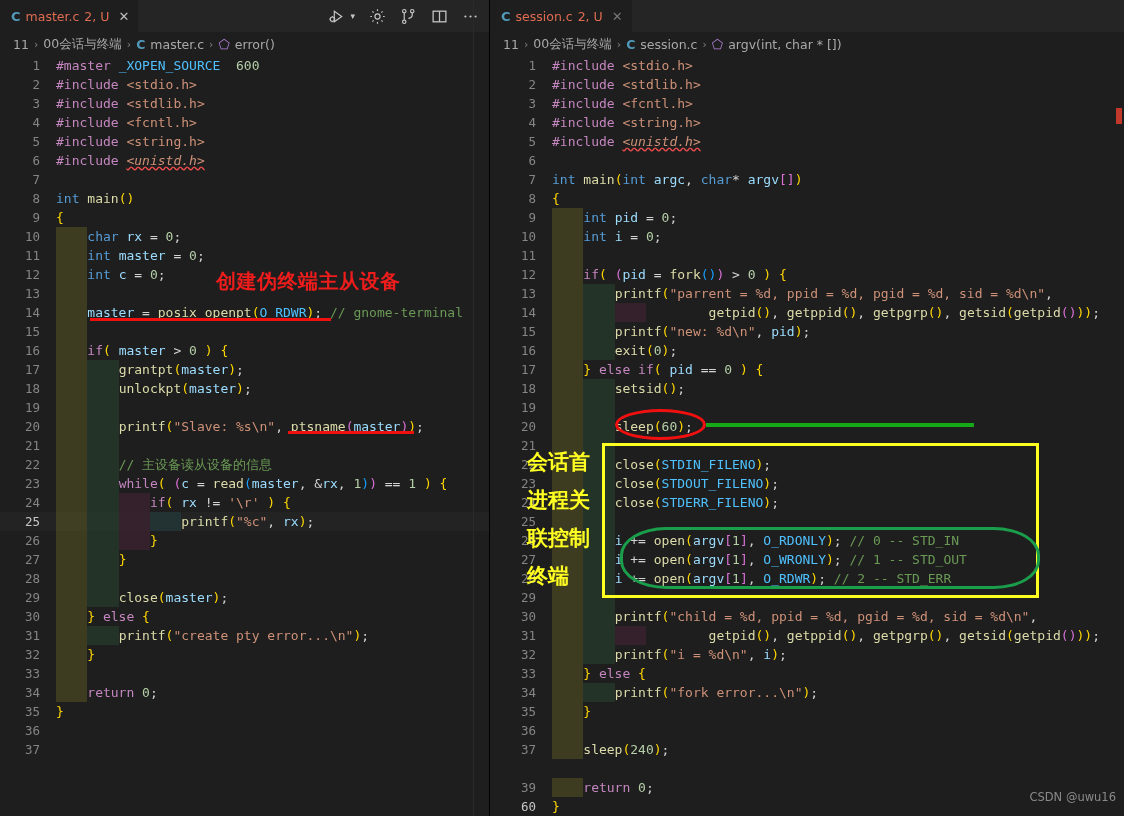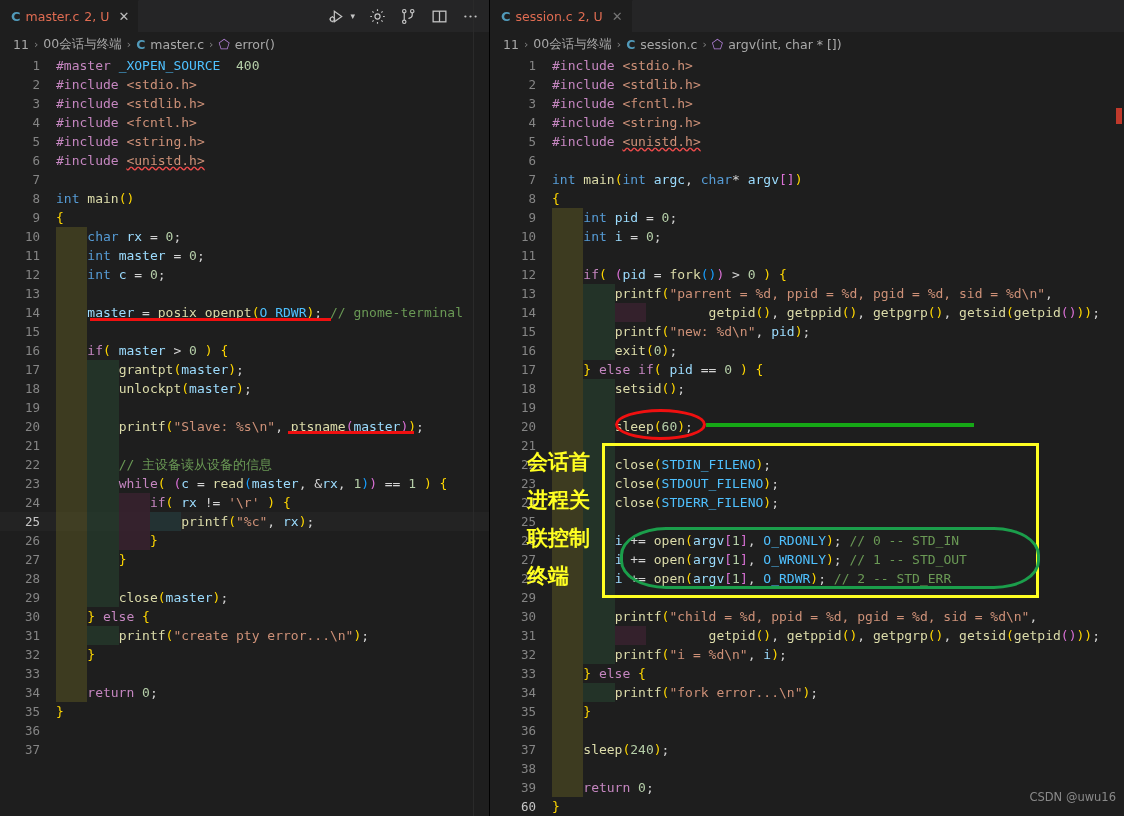--- a/index.html
+++ b/index.html
@@ -80,21 +80,21 @@
   .str  { color:#ce9178; }
   .cmt  { color:#6a9955; }
   .pp   { color:#c586c0; }        
   .ppf  { color:#ce9178; }        
   .var  { color:#9cdcfe; }
   .cst  { color:#4fc1ff; }
   .op   { color:#d4d4d4; }
   .p1   { color:#ffd700; }
   .p2   { color:#da70d6; }
   .p3   { color:#179fff; }
-  .squig { text-decoration: underline wavy #f14c4c; text-decoration-skip-ink:none; }
+  .squig { text-decoration: underline wavy #f14c4c; text-decoration-skip-ink:none;font-style:italic; }
 
   
   .ruler { position:absolute; right:0; top:0; width:14px; height:100%; }
   .ruler-mark { position:absolute; right:2px; width:6px; height:16px; }
   .vsplit { position:absolute; top:0; width:1px; height:100%; background:#2a2a2a; }
 
   
   .anno { position:absolute; z-index:40; pointer-events:none; }
   .anno-red-text {
     color:#ef1c1c; font-weight:bold; font-size:20px;
@@ -185,21 +185,21 @@
       <span>00会话与终端</span>
       <span class="bc-sep">›</span>
       <span class="bc-c">C</span>
       <span>master.c</span>
       <span class="bc-sep">›</span>
       <span class="bc-sym">⬠</span>
       <span>error()</span>
     </div>
 
     <div class="codearea" id="code-left">
-        <div class="coderow" style="top: 0px; position: absolute; left: 0px; right: 0px;"><div class="gutter">1</div><div class="ctext"><span class="pp">#master</span> <span class="cst">_XOPEN_SOURCE</span>  <span class="num">400</span></div></div>
+        <div class="coderow" style="top: 0px; position: absolute; left: 0px; right: 0px;"><div class="gutter">1</div><div class="ctext"><span class="pp">#master</span> <span class="cst">_XOPEN_SOURCE</span>  <span class="num">600</span></div></div>
         <div class="coderow" style="top: 19px; position: absolute; left: 0px; right: 0px;"><div class="gutter">2</div><div class="ctext"><span class="pp">#include</span> <span class="ppf">&lt;stdio.h&gt;</span></div></div>
         <div class="coderow" style="top: 38px; position: absolute; left: 0px; right: 0px;"><div class="gutter">3</div><div class="ctext"><span class="pp">#include</span> <span class="ppf">&lt;stdlib.h&gt;</span></div></div>
         <div class="coderow" style="top: 57px; position: absolute; left: 0px; right: 0px;"><div class="gutter">4</div><div class="ctext"><span class="pp">#include</span> <span class="ppf">&lt;fcntl.h&gt;</span></div></div>
         <div class="coderow" style="top: 76px; position: absolute; left: 0px; right: 0px;"><div class="gutter">5</div><div class="ctext"><span class="pp">#include</span> <span class="ppf">&lt;string.h&gt;</span></div></div>
         <div class="coderow" style="top: 95px; position: absolute; left: 0px; right: 0px;"><div class="gutter">6</div><div class="ctext"><span class="pp">#include</span> <span class="ppf squig">&lt;unistd.h&gt;</span></div></div>
         <div class="coderow" style="top: 114px; position: absolute; left: 0px; right: 0px;"><div class="gutter">7</div><div class="ctext">&nbsp;</div></div>
         <div class="coderow" style="top: 133px; position: absolute; left: 0px; right: 0px;"><div class="gutter">8</div><div class="ctext"><span class="kw">int</span><span class="op"> </span><span class="fn">main</span><span class="p1">(</span><span class="p1">)</span></div></div>
         <div class="coderow" style="top: 152px; position: absolute; left: 0px; right: 0px;"><div class="gutter">9</div><div class="ctext"><span class="p1">{</span></div></div>
         <div class="coderow" style="top: 171px; position: absolute; left: 0px; right: 0px;"><div class="ig" style="left: 56px; width: 31.32px; background: rgba(100, 95, 35, 0.45);"></div><div class="gutter">10</div><div class="ctext"><span class="op"> </span><span class="op"> </span><span class="op"> </span><span class="op"> </span><span class="kw">char</span><span class="op"> </span><span class="var">rx</span><span class="op"> </span><span class="op">=</span><span class="op"> </span><span class="num">0</span><span class="op">;</span></div></div>
         <div class="coderow" style="top: 190px; position: absolute; left: 0px; right: 0px;"><div class="ig" style="left: 56px; width: 31.32px; background: rgba(100, 95, 35, 0.45);"></div><div class="gutter">11</div><div class="ctext"><span class="op"> </span><span class="op"> </span><span class="op"> </span><span class="op"> </span><span class="kw">int</span><span class="op"> </span><span class="var">master</span><span class="op"> </span><span class="op">=</span><span class="op"> </span><span class="num">0</span><span class="op">;</span></div></div>
@@ -288,32 +288,32 @@
         <div class="coderow" style="top: 513px; position: absolute; left: 0px; right: 0px;"><div class="ig" style="left: 62px; width: 31.32px; background: rgba(100, 95, 35, 0.45);"></div><div class="ig" style="left: 93.32px; width: 31.32px; background: rgba(40, 70, 50, 0.55);"></div><div class="gutter">28</div><div class="ctext"><span class="op"> </span><span class="op"> </span><span class="op"> </span><span class="op"> </span><span class="op"> </span><span class="op"> </span><span class="op"> </span><span class="op"> </span><span class="var">i</span><span class="op"> </span><span class="op">+</span><span class="op">=</span><span class="op"> </span><span class="fn">open</span><span class="p1">(</span><span class="var">argv</span><span class="p2">[</span><span class="num">1</span><span class="p2">]</span><span class="op">,</span><span class="op"> </span><span class="cst">O_RDWR</span><span class="p1">)</span><span class="op">;</span><span class="op"> </span><span class="cmt">// 2 -- STD_ERR</span></div></div>
         <div class="coderow" style="top: 532px; position: absolute; left: 0px; right: 0px;"><div class="ig" style="left: 62px; width: 31.32px; background: rgba(100, 95, 35, 0.45);"></div><div class="ig" style="left: 93.32px; width: 31.32px; background: rgba(40, 70, 50, 0.55);"></div><div class="gutter">29</div><div class="ctext">&nbsp;</div></div>
         <div class="coderow" style="top: 551px; position: absolute; left: 0px; right: 0px;"><div class="ig" style="left: 62px; width: 31.32px; background: rgba(100, 95, 35, 0.45);"></div><div class="ig" style="left: 93.32px; width: 31.32px; background: rgba(40, 70, 50, 0.55);"></div><div class="gutter">30</div><div class="ctext"><span class="op"> </span><span class="op"> </span><span class="op"> </span><span class="op"> </span><span class="op"> </span><span class="op"> </span><span class="op"> </span><span class="op"> </span><span class="fn">printf</span><span class="p1">(</span><span class="str">"child = %d, ppid = %d, pgid = %d, sid = %d\n"</span><span class="op">,</span></div></div>
         <div class="coderow" style="top: 570px; position: absolute; left: 0px; right: 0px;"><div class="ig" style="left: 62px; width: 31.32px; background: rgba(100, 95, 35, 0.45);"></div><div class="ig" style="left: 93.32px; width: 31.32px; background: rgba(40, 70, 50, 0.55);"></div><div class="ig" style="left: 124.64px; width: 31.32px; background: rgba(60, 35, 50, 0.75);"></div><div class="gutter">31</div><div class="ctext"><span class="op"> </span><span class="op"> </span><span class="op"> </span><span class="op"> </span><span class="op"> </span><span class="op"> </span><span class="op"> </span><span class="op"> </span><span class="op"> </span><span class="op"> </span><span class="op"> </span><span class="op"> </span><span class="op"> </span><span class="op"> </span><span class="op"> </span><span class="op"> </span><span class="op"> </span><span class="op"> </span><span class="op"> </span><span class="op"> </span><span class="fn">getpid</span><span class="p1">(</span><span class="p1">)</span><span class="op">,</span><span class="op"> </span><span class="fn">getppid</span><span class="p1">(</span><span class="p1">)</span><span class="op">,</span><span class="op"> </span><span class="fn">getpgrp</span><span class="p1">(</span><span class="p1">)</span><span class="op">,</span><span class="op"> </span><span class="fn">getsid</span><span class="p1">(</span><span class="fn">getpid</span><span class="p2">(</span><span class="p2">)</span><span class="p1">)</span><span class="p1">)</span><span class="op">;</span></div></div>
         <div class="coderow" style="top: 589px; position: absolute; left: 0px; right: 0px;"><div class="ig" style="left: 62px; width: 31.32px; background: rgba(100, 95, 35, 0.45);"></div><div class="ig" style="left: 93.32px; width: 31.32px; background: rgba(40, 70, 50, 0.55);"></div><div class="gutter">32</div><div class="ctext"><span class="op"> </span><span class="op"> </span><span class="op"> </span><span class="op"> </span><span class="op"> </span><span class="op"> </span><span class="op"> </span><span class="op"> </span><span class="fn">printf</span><span class="p1">(</span><span class="str">"i = %d\n"</span><span class="op">,</span><span class="op"> </span><span class="var">i</span><span class="p1">)</span><span class="op">;</span></div></div>
         <div class="coderow" style="top: 608px; position: absolute; left: 0px; right: 0px;"><div class="ig" style="left: 62px; width: 31.32px; background: rgba(100, 95, 35, 0.45);"></div><div class="gutter">33</div><div class="ctext"><span class="op"> </span><span class="op"> </span><span class="op"> </span><span class="op"> </span><span class="p1">}</span><span class="op"> </span><span class="k">else</span><span class="op"> </span><span class="p1">{</span></div></div>
         <div class="coderow" style="top: 627px; position: absolute; left: 0px; right: 0px;"><div class="ig" style="left: 62px; width: 31.32px; background: rgba(100, 95, 35, 0.45);"></div><div class="ig" style="left: 93.32px; width: 31.32px; background: rgba(40, 70, 50, 0.55);"></div><div class="gutter">34</div><div class="ctext"><span class="op"> </span><span class="op"> </span><span class="op"> </span><span class="op"> </span><span class="op"> </span><span class="op"> </span><span class="op"> </span><span class="op"> </span><span class="fn">printf</span><span class="p1">(</span><span class="str">"fork error...\n"</span><span class="p1">)</span><span class="op">;</span></div></div>
         <div class="coderow" style="top: 646px; position: absolute; left: 0px; right: 0px;"><div class="ig" style="left: 62px; width: 31.32px; background: rgba(100, 95, 35, 0.45);"></div><div class="gutter">35</div><div class="ctext"><span class="op"> </span><span class="op"> </span><span class="op"> </span><span class="op"> </span><span class="p1">}</span></div></div>
         <div class="coderow" style="top: 665px; position: absolute; left: 0px; right: 0px;"><div class="ig" style="left: 62px; width: 31.32px; background: rgba(100, 95, 35, 0.45);"></div><div class="gutter">36</div><div class="ctext">&nbsp;</div></div>
         <div class="coderow" style="top: 684px; position: absolute; left: 0px; right: 0px;"><div class="ig" style="left: 62px; width: 31.32px; background: rgba(100, 95, 35, 0.45);"></div><div class="gutter">37</div><div class="ctext"><span class="op"> </span><span class="op"> </span><span class="op"> </span><span class="op"> </span><span class="fn">sleep</span><span class="p1">(</span><span class="num">240</span><span class="p1">)</span><span class="op">;</span></div></div>
-        <div class="coderow" style="top: 703px; position: absolute; left: 0px; right: 0px;"><div class="ig" style="left: 62px; width: 31.32px; background: rgba(100, 95, 35, 0.45);"></div><div class="gutter">38</div><div class="ctext">&nbsp;</div></div>
         <div class="coderow" style="top: 722px; position: absolute; left: 0px; right: 0px;"><div class="ig" style="left: 62px; width: 31.32px; background: rgba(100, 95, 35, 0.45);"></div><div class="gutter">39</div><div class="ctext"><span class="op"> </span><span class="op"> </span><span class="op"> </span><span class="op"> </span><span class="k">return</span><span class="op"> </span><span class="num">0</span><span class="op">;</span></div></div>
         <div class="coderow" style="top: 741px; position: absolute; left: 0px; right: 0px;"><div class="gutter cur">60</div><div class="ctext"><span class="p1">}</span></div></div>
       </div>
 
     <div class="ruler">
       <div class="ruler-mark" style="top:108px;background:#c0392b;"></div>
     </div>
   </div>
 
   <div class="anno" style="left:0;top:0;width:1124px;height:816px;">
 
+    <div class="anno-red-text" style="position:absolute;left:216px;top:268px;">创建伪终端主从设备</div>
     <div class="underline-red" style="left:90px;top:318px;width:241px;"></div>
 
     <div class="underline-red" style="left:288px;top:431px;width:126px;"></div>
 
 
     <div class="ell-red" style="left:615px;top:409px;width:91px;height:31px;"></div>
 
     <div class="line-green" style="left:706px;top:423px;width:268px;"></div>
 
     <div class="box-yellow" style="left:602px;top:443px;width:437px;height:155px;"></div>

